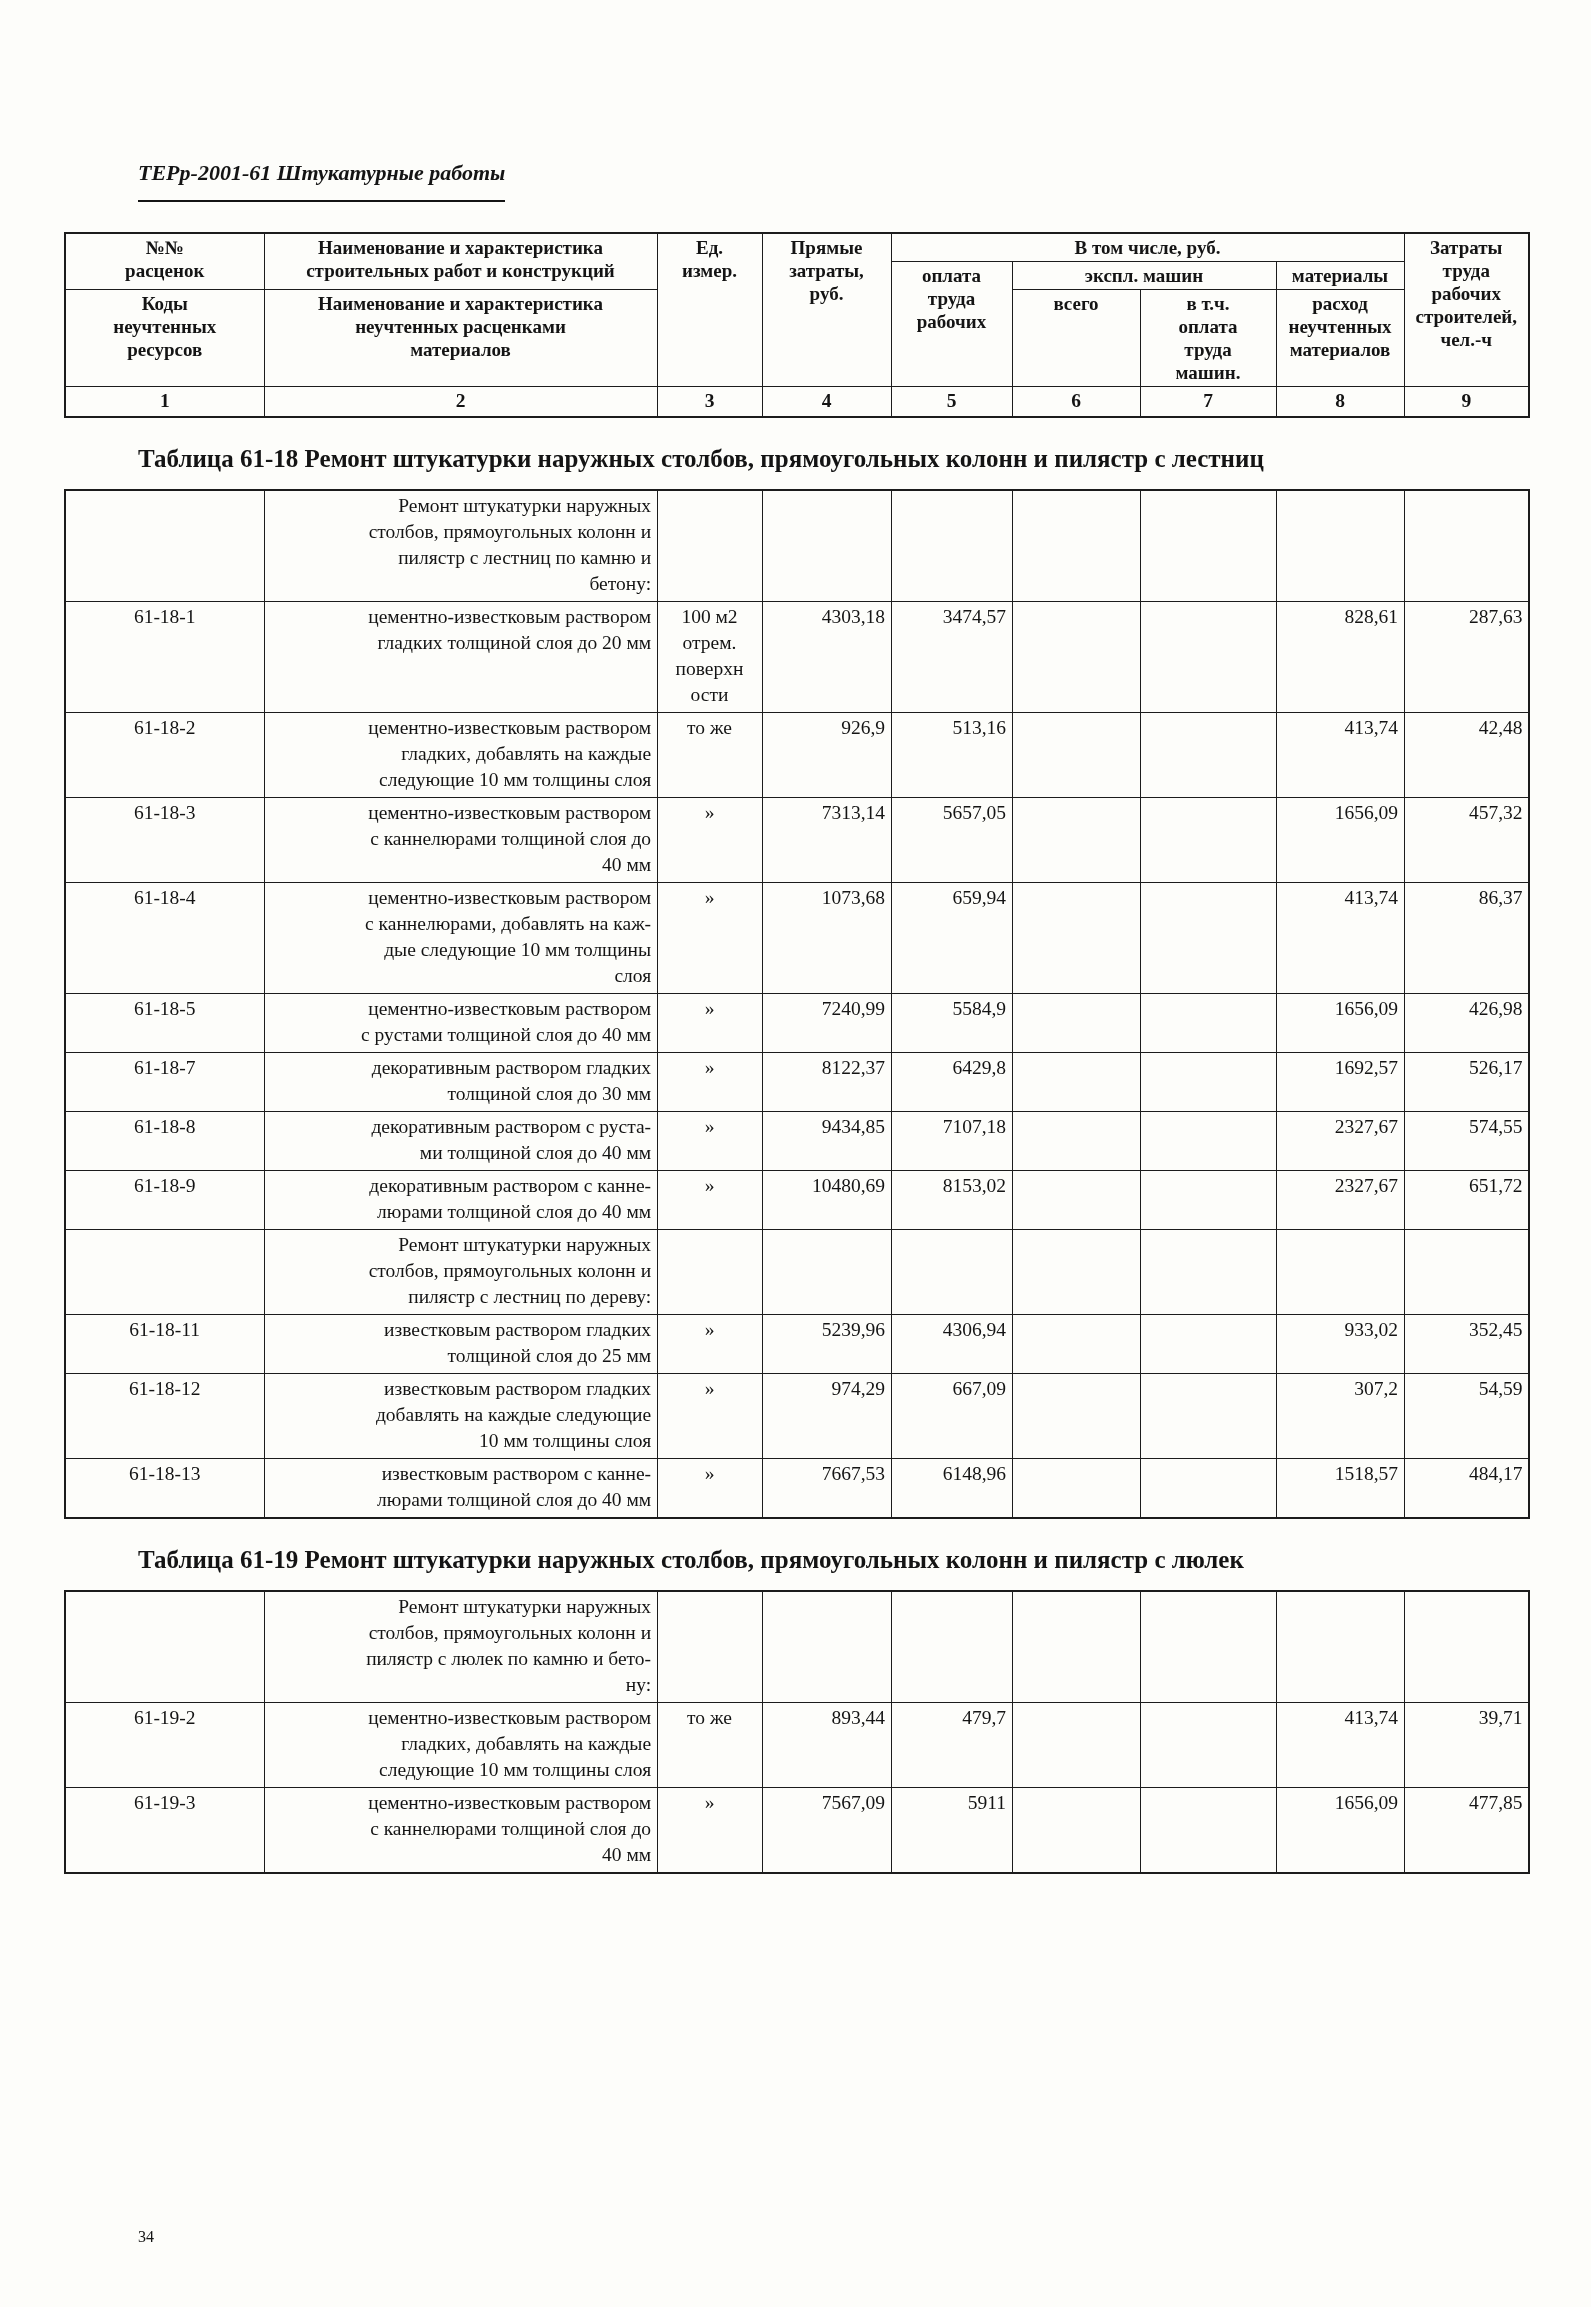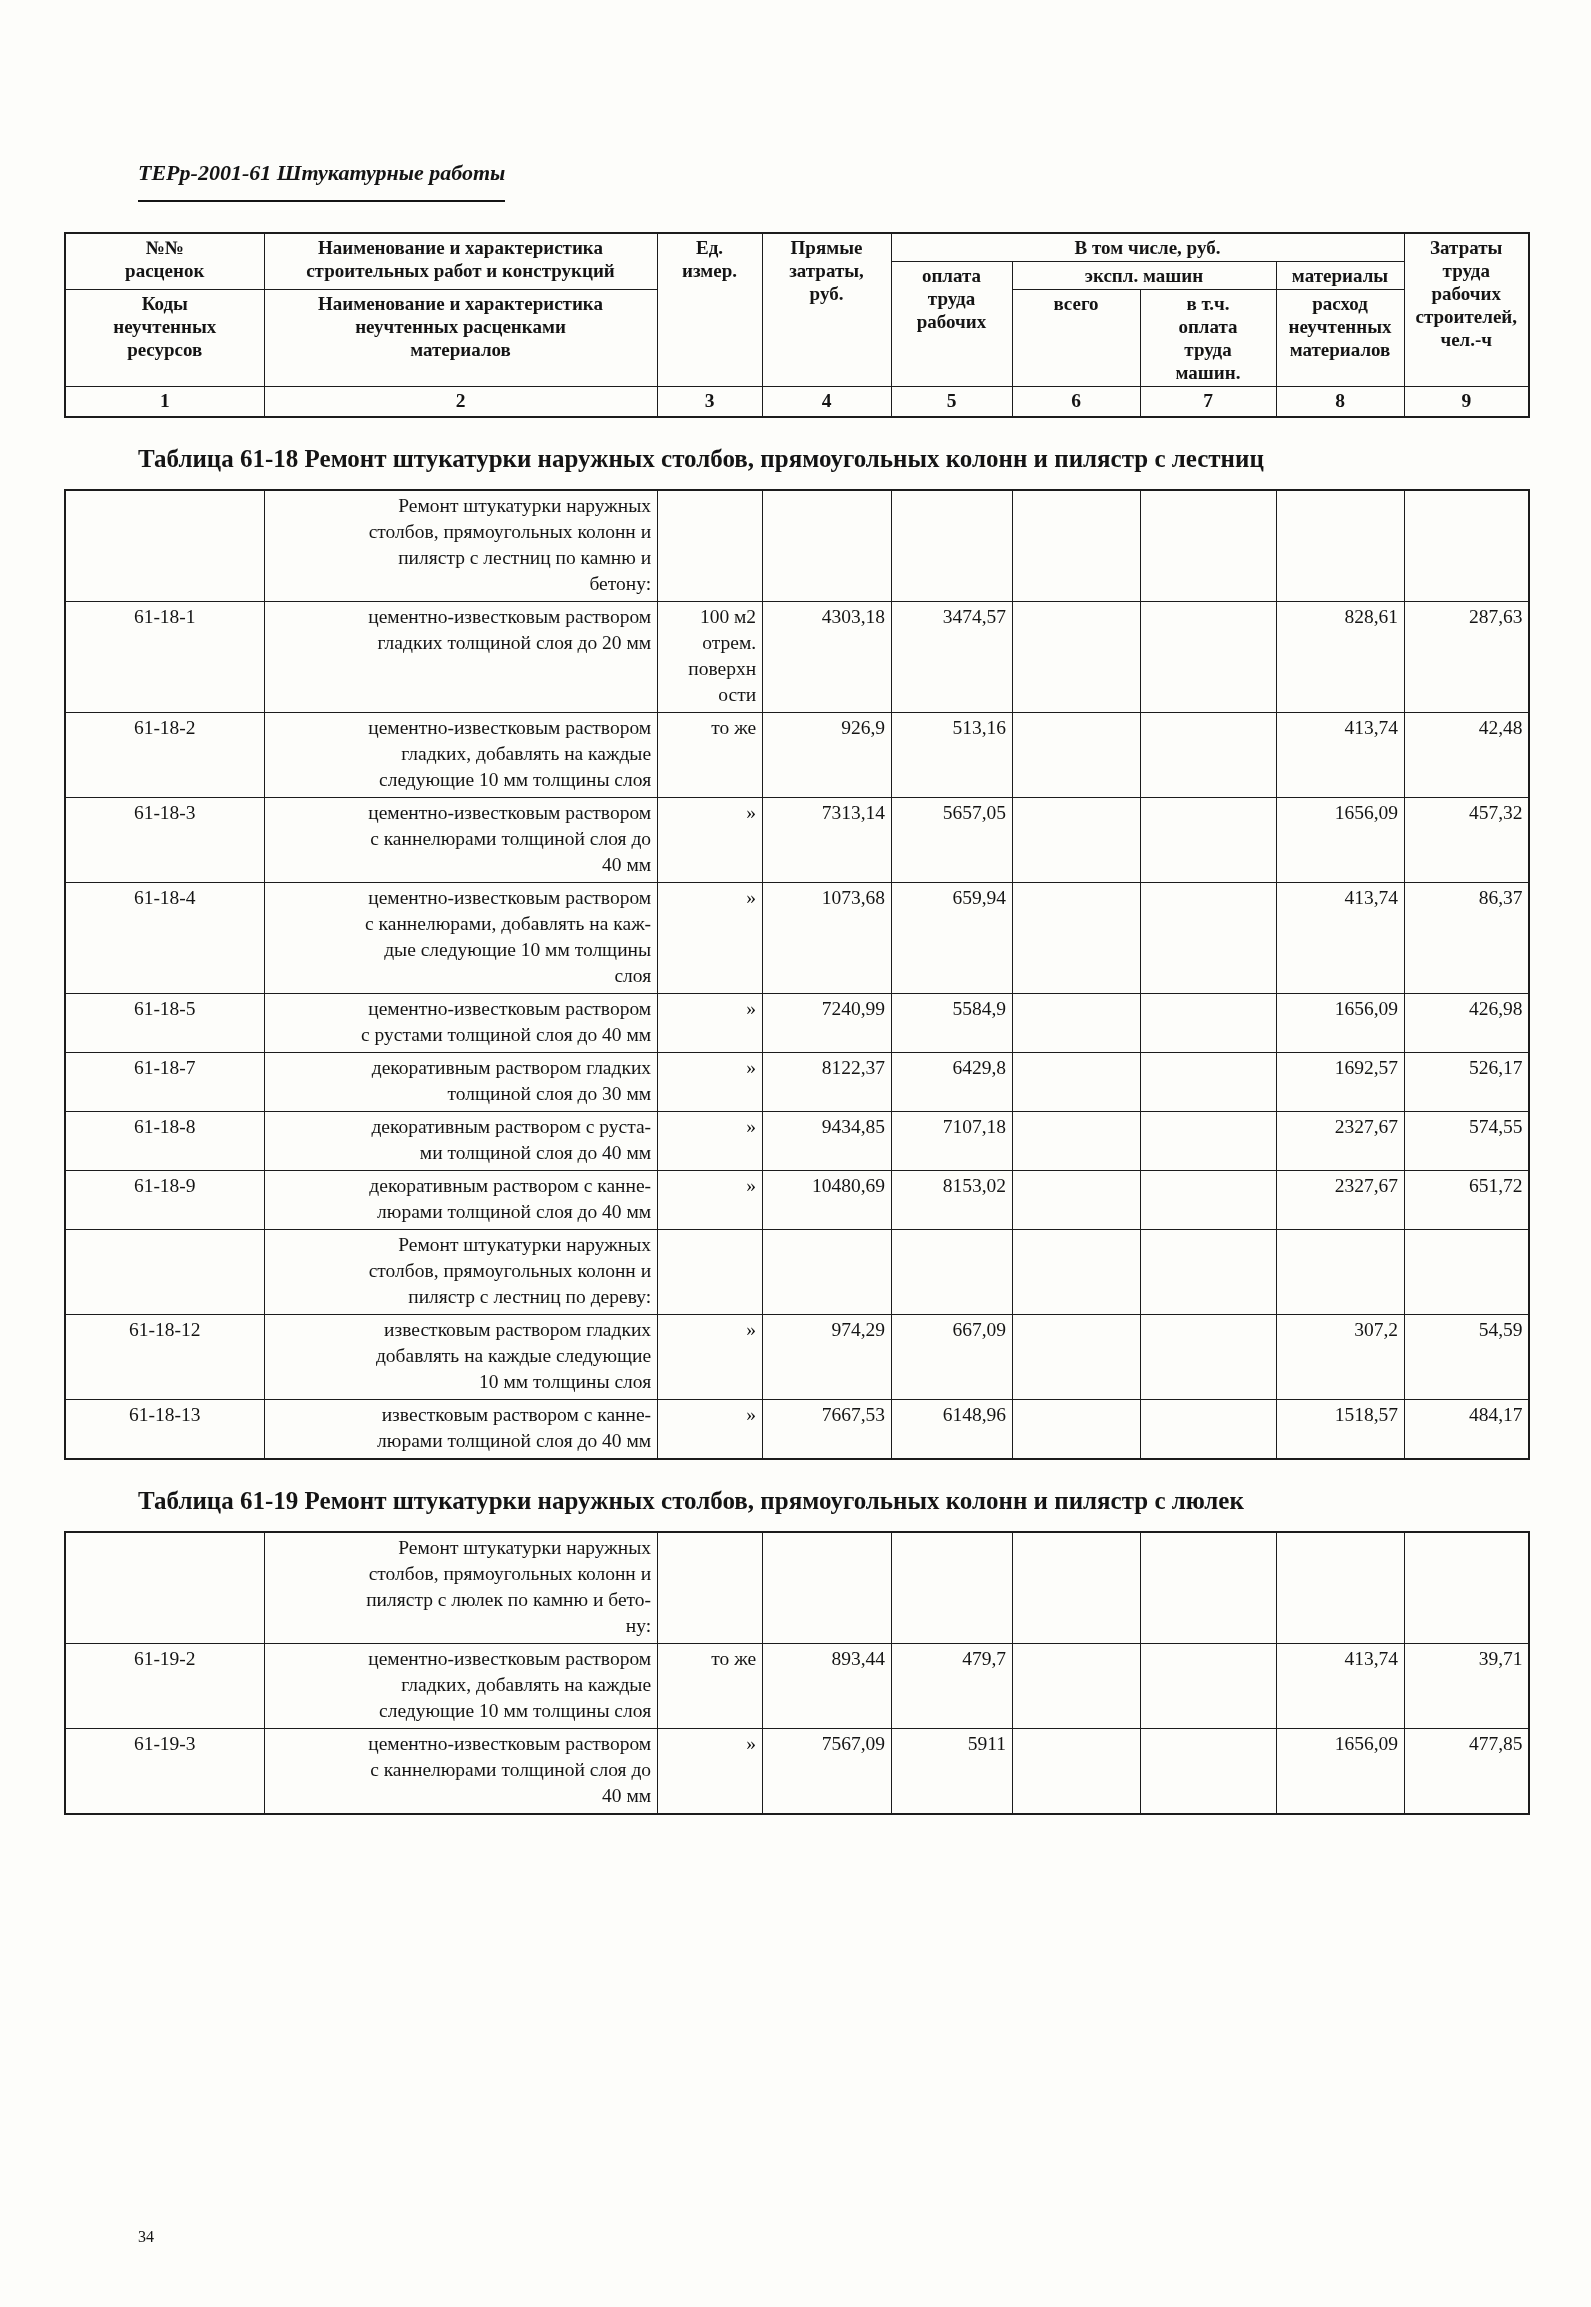--- a/index.html
+++ b/index.html
@@ -54,21 +54,21 @@
   tr.r2 { height: 27px; }
   tr.nums { height: 30px; }
   tr.nums th { font-size: 19.5px; padding: 1.3px; vertical-align: middle; line-height: 24px; }
   table.grid td {
     font-size: 19.5px;
     line-height: 26px;
     padding: 2px 5.4px 4px;
   }
   td.c1 { text-align: center; padding-left: 1.3px; padding-right: 1.3px; }
   td.c2 { text-align: right; white-space: pre-line; padding-left: 6.7px; }
-  td.c3 { text-align: right; white-space: pre-line; padding-left: 1.3px; padding-right: 1.3px; }
+  td.c3 { text-align: center; white-space: pre-line; padding-left: 1.3px; padding-right: 1.3px; }
   td.num { text-align: right; padding-right: 4px; }
   .caption {
     font-size: 25px;
     font-weight: bold;
     margin: 27px 0 16px 74px;
   }
   .page-number {
     position: absolute;
     left: 138px;
     top: 2228px;
@@ -290,20 +290,32 @@
 пилястр с лестниц по дереву:</td>
           <td class="c3"></td>
           <td class="c4 num"></td>
           <td class="c5 num"></td>
           <td class="c6 num"></td>
           <td class="c7 num"></td>
           <td class="c8 num"></td>
           <td class="c9 num"></td>
         </tr>
         <tr>
+          <td class="c1">61-18-11</td>
+          <td class="c2">известковым раствором гладких
+толщиной слоя до 25 мм</td>
+          <td class="c3">»</td>
+          <td class="c4 num">5239,96</td>
+          <td class="c5 num">4306,94</td>
+          <td class="c6 num"></td>
+          <td class="c7 num"></td>
+          <td class="c8 num">933,02</td>
+          <td class="c9 num">352,45</td>
+        </tr>
+        <tr>
           <td class="c1">61-18-12</td>
           <td class="c2">известковым раствором гладких
 добавлять на каждые следующие
 10 мм толщины слоя</td>
           <td class="c3">»</td>
           <td class="c4 num">974,29</td>
           <td class="c5 num">667,09</td>
           <td class="c6 num"></td>
           <td class="c7 num"></td>
           <td class="c8 num">307,2</td>

